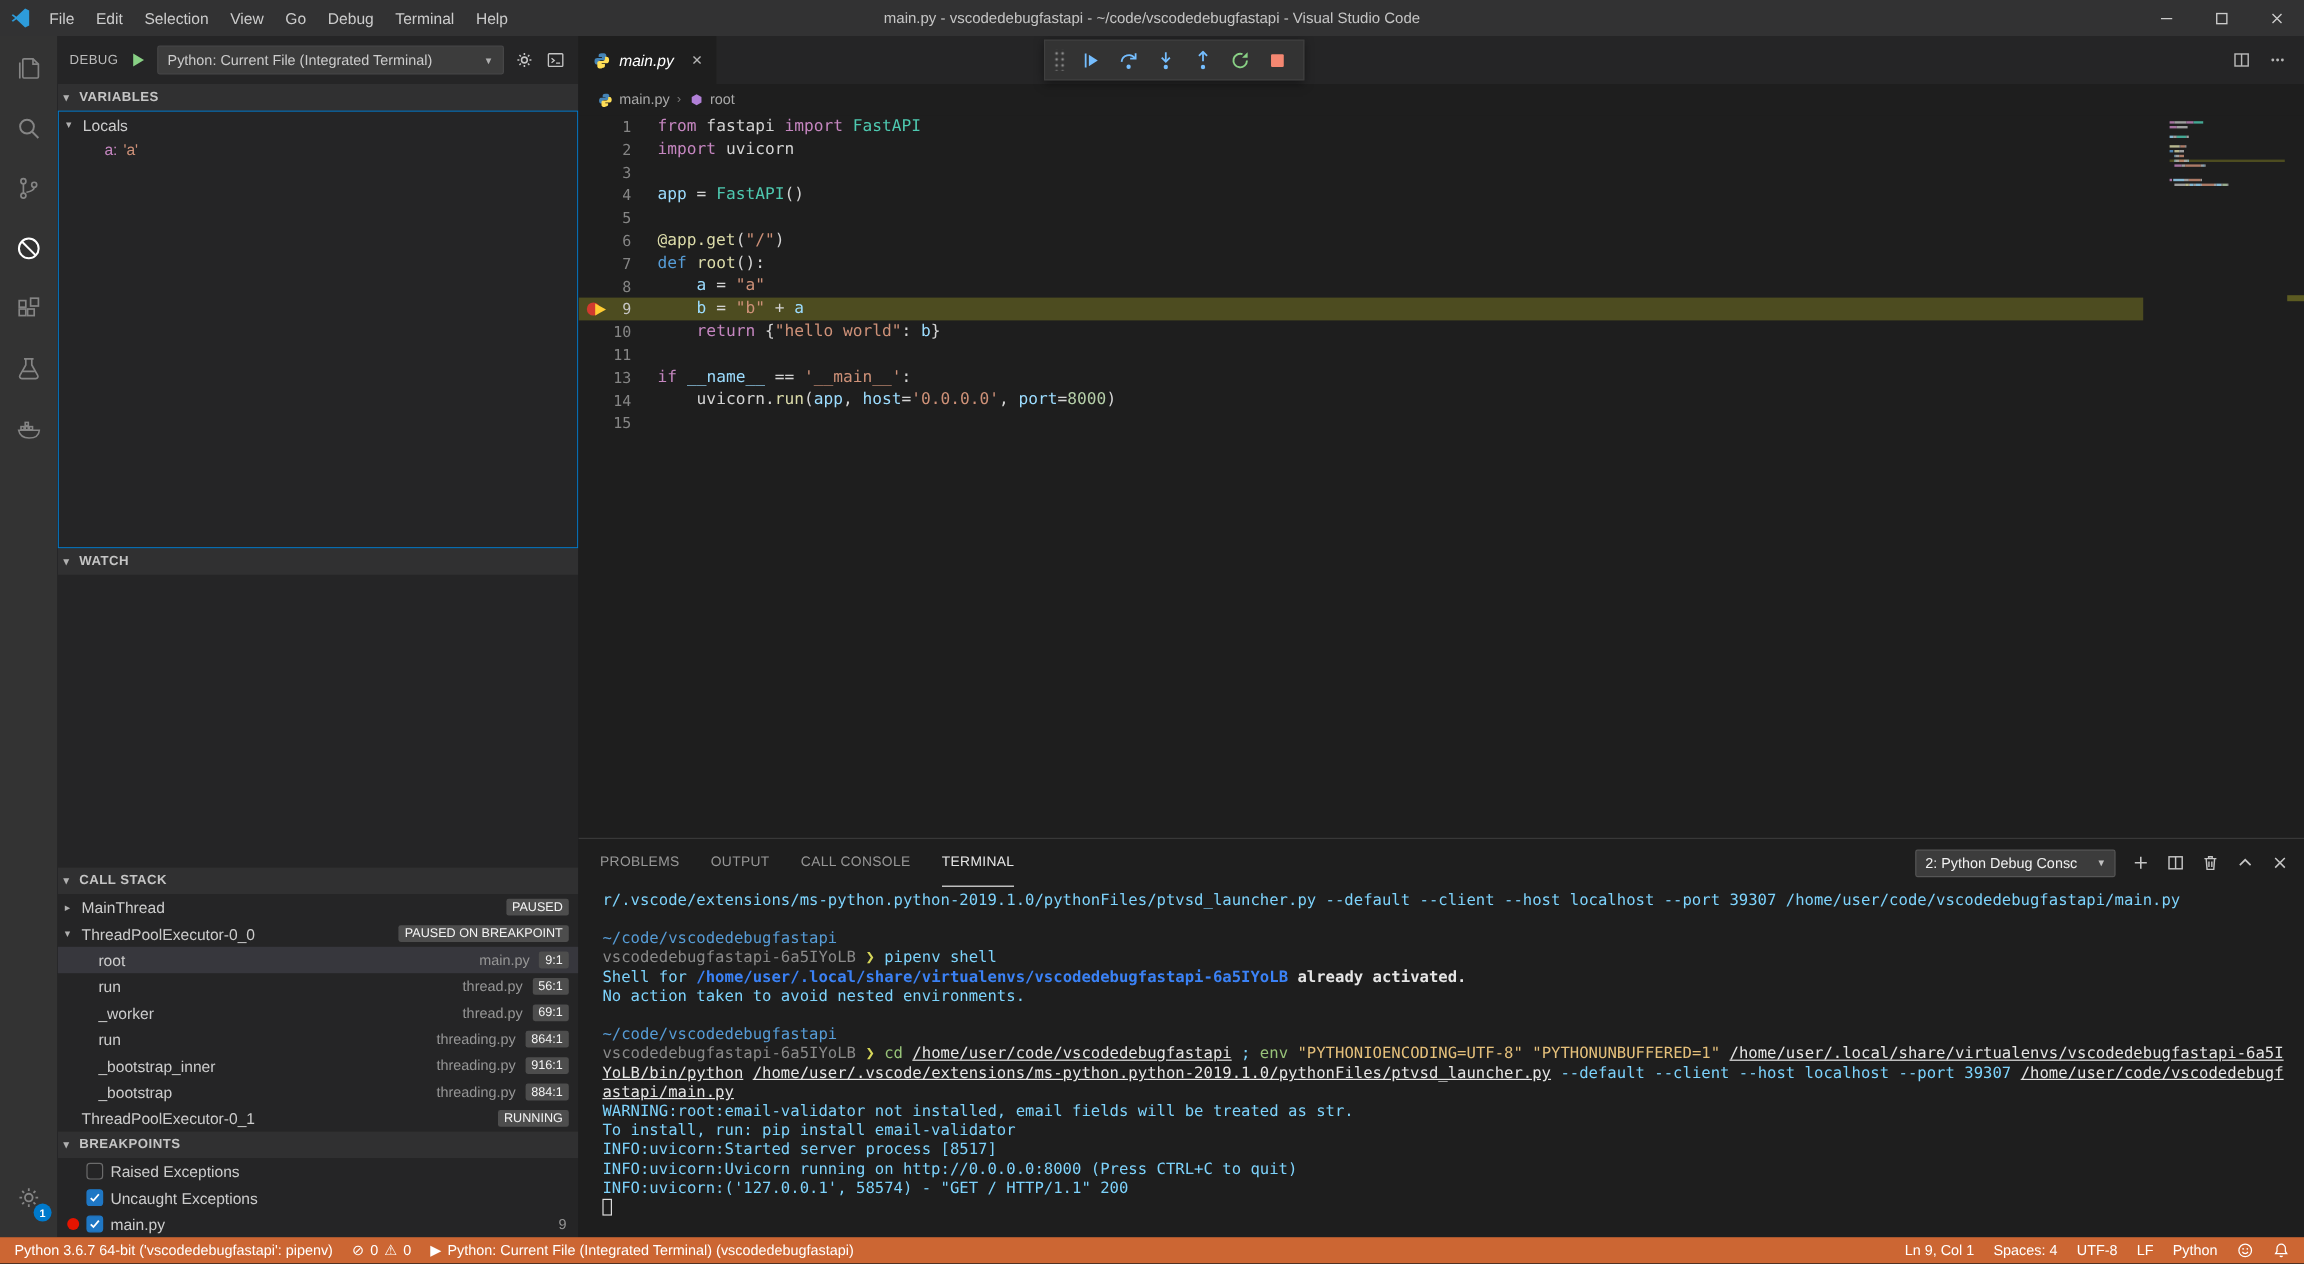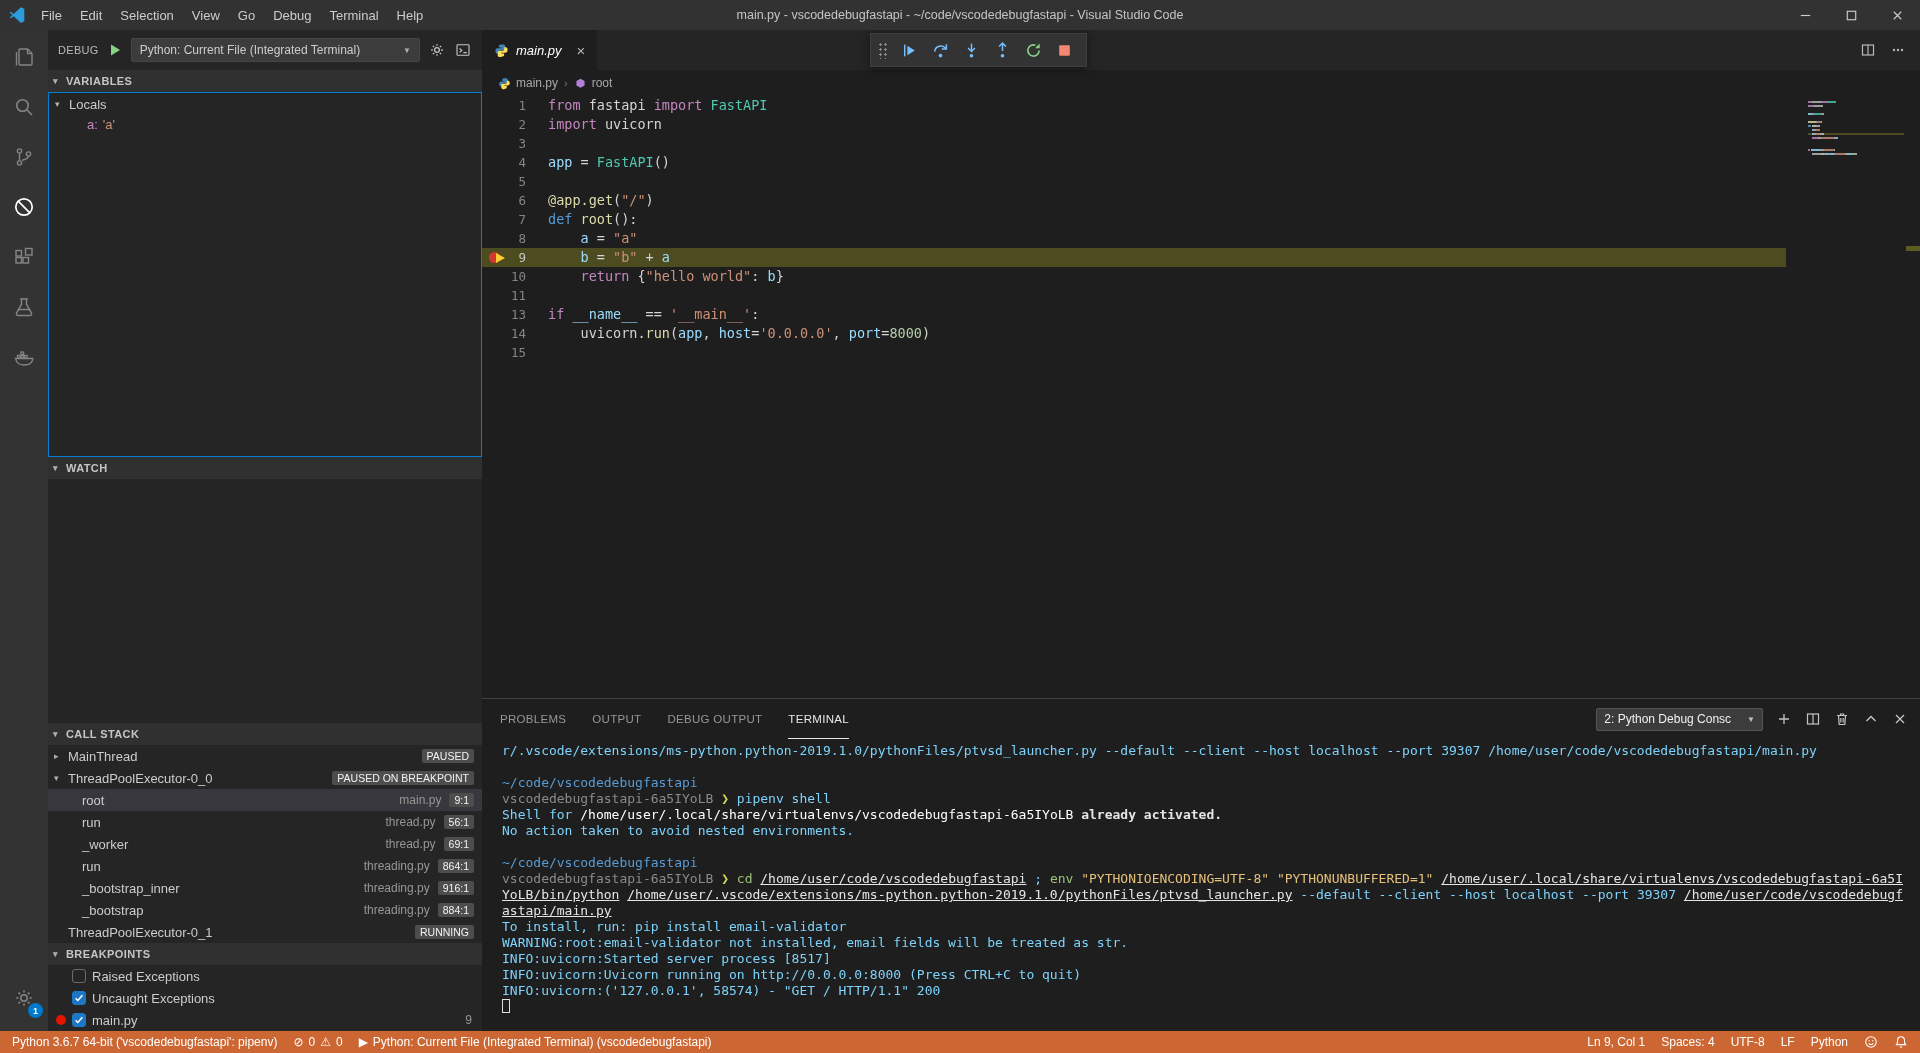--- a/index.html
+++ b/index.html
@@ -119,21 +119,21 @@
   .panel-actions svg{width:16px;height:16px;cursor:pointer;}
   .console-select{background:#3c3c3c;border:1px solid #565656;height:23px;display:flex;align-items:center;font-size:12px;color:#f0f0f0;padding:0 7px;gap:16px;cursor:pointer;border-radius:2px;}
   .console-select .caret{font-size:8px;color:#c0c0c0;}
 
   .terminal{flex:1;padding:4px 16px 0 20px;font-family:"DejaVu Sans Mono",monospace;font-size:13px;line-height:16px;color:#e5e5e5;overflow:hidden;cursor:text;}
   .t-line{min-height:16px;white-space:pre-wrap;word-break:break-all;}
   .t-d{color:#7dd3fc;}
   .t-path{color:#569cd6;}
   .t-pr{color:#8a8a8a;}
   .t-ch{color:#d7d75a;}
-  .t-by{color:#ffffff;font-weight:normal;}
+  .t-by{color:#3b82f6;font-weight:bold;}
   .t-b{font-weight:bold;margin-top:28px;}
   .t-cmd{color:#98c379;}
   .t-es{color:#e5c07b;}
   .t-u{color:#e5e5e5;text-decoration:underline;}
   .t-cursor{display:inline-block;width:8px;height:14px;border:1px solid #dcdcdc;vertical-align:-2px;}
 
   
   .statusbar{position:absolute;left:0;right:0;bottom:0;height:22px;background:#cc6633;color:#ffffff;display:flex;align-items:center;font-size:12px;padding:0 4px;z-index:40;}
   .sb-item{display:flex;align-items:center;gap:5px;padding:0 8px;height:100%;cursor:pointer;white-space:nowrap;}
   .sb-ico{font-size:12px;}
@@ -625,21 +625,21 @@
       <div class="vscroll">
         <div class="ruler-mark"></div>
       </div>
     </div>
 
     <div class="panel">
       <div class="panel-header">
         <div id="panel-tabs" style="display:flex;height:100%;">
             <div class="ptab">PROBLEMS</div>
             <div class="ptab">OUTPUT</div>
-            <div class="ptab">DEBUG OUTPUT</div>
+            <div class="ptab">CALL CONSOLE</div>
             <div class="ptab active">TERMINAL</div>
           </div>
         <div class="panel-actions">
           <div class="console-select">
             <span>2: Python Debug Consc</span>
             <span class="caret">▼</span>
           </div>
           <svg viewBox="0 0 16 16" fill="none" stroke="currentColor" stroke-width="1.3">
               <path d="M8 3v10M3 8h10"></path>
             </svg>
@@ -661,22 +661,22 @@
       <div class="terminal" id="terminal">
           <div class="t-line"><span class="t-d">r/.vscode/extensions/ms-python.python-2019.1.0/pythonFiles/ptvsd_launcher.py --default --client --host localhost --port 39307 /home/user/code/vscodedebugfastapi/main.py</span></div>
           <div class="t-line">&nbsp;</div>
           <div class="t-line"><span class="t-path">~/code/vscodedebugfastapi</span></div>
           <div class="t-line"><span class="t-pr">vscodedebugfastapi-6a5IYoLB </span><span class="t-ch">❯ </span><span class="t-d">pipenv shell</span></div>
           <div class="t-line"><span class="t-d">Shell for </span><span class="t-by">/home/user/.local/share/virtualenvs/vscodedebugfastapi-6a5IYoLB</span><span class="t-b"> already activated.</span></div>
           <div class="t-line"><span class="t-d">No action taken to avoid nested environments.</span></div>
           <div class="t-line">&nbsp;</div>
           <div class="t-line"><span class="t-path">~/code/vscodedebugfastapi</span></div>
           <div class="t-line"><span class="t-pr">vscodedebugfastapi-6a5IYoLB </span><span class="t-ch">❯ </span><span class="t-cmd">cd </span><span class="t-u">/home/user/code/vscodedebugfastapi</span><span class="t-d"> ; </span><span class="t-cmd">env </span><span class="t-es">"PYTHONIOENCODING=UTF-8" </span><span class="t-es">"PYTHONUNBUFFERED=1" </span><span class="t-u">/home/user/.local/share/virtualenvs/vscodedebugfastapi-6a5IYoLB/bin/python</span><span class="t-d"> </span><span class="t-u">/home/user/.vscode/extensions/ms-python.python-2019.1.0/pythonFiles/ptvsd_launcher.py</span><span class="t-d"> --default --client --host localhost --port 39307 </span><span class="t-u">/home/user/code/vscodedebugfastapi/main.py</span></div>
+          <div class="t-line"><span class="t-d">WARNING:root:email-validator not installed, email fields will be treated as str.</span></div>
           <div class="t-line"><span class="t-d">To install, run: pip install email-validator</span></div>
-          <div class="t-line"><span class="t-d">WARNING:root:email-validator not installed, email fields will be treated as str.</span></div>
           <div class="t-line"><span class="t-d">INFO:uvicorn:Started server process [8517]</span></div>
           <div class="t-line"><span class="t-d">INFO:uvicorn:Uvicorn running on http://0.0.0.0:8000 (Press CTRL+C to quit)</span></div>
           <div class="t-line"><span class="t-d">INFO:uvicorn:('127.0.0.1', 58574) - "GET / HTTP/1.1" 200</span></div>
           <div class="t-line"><span class="t-cursor"></span></div>
         </div>
     </div>
   </div>
 </div>
 
 <div class="statusbar">

